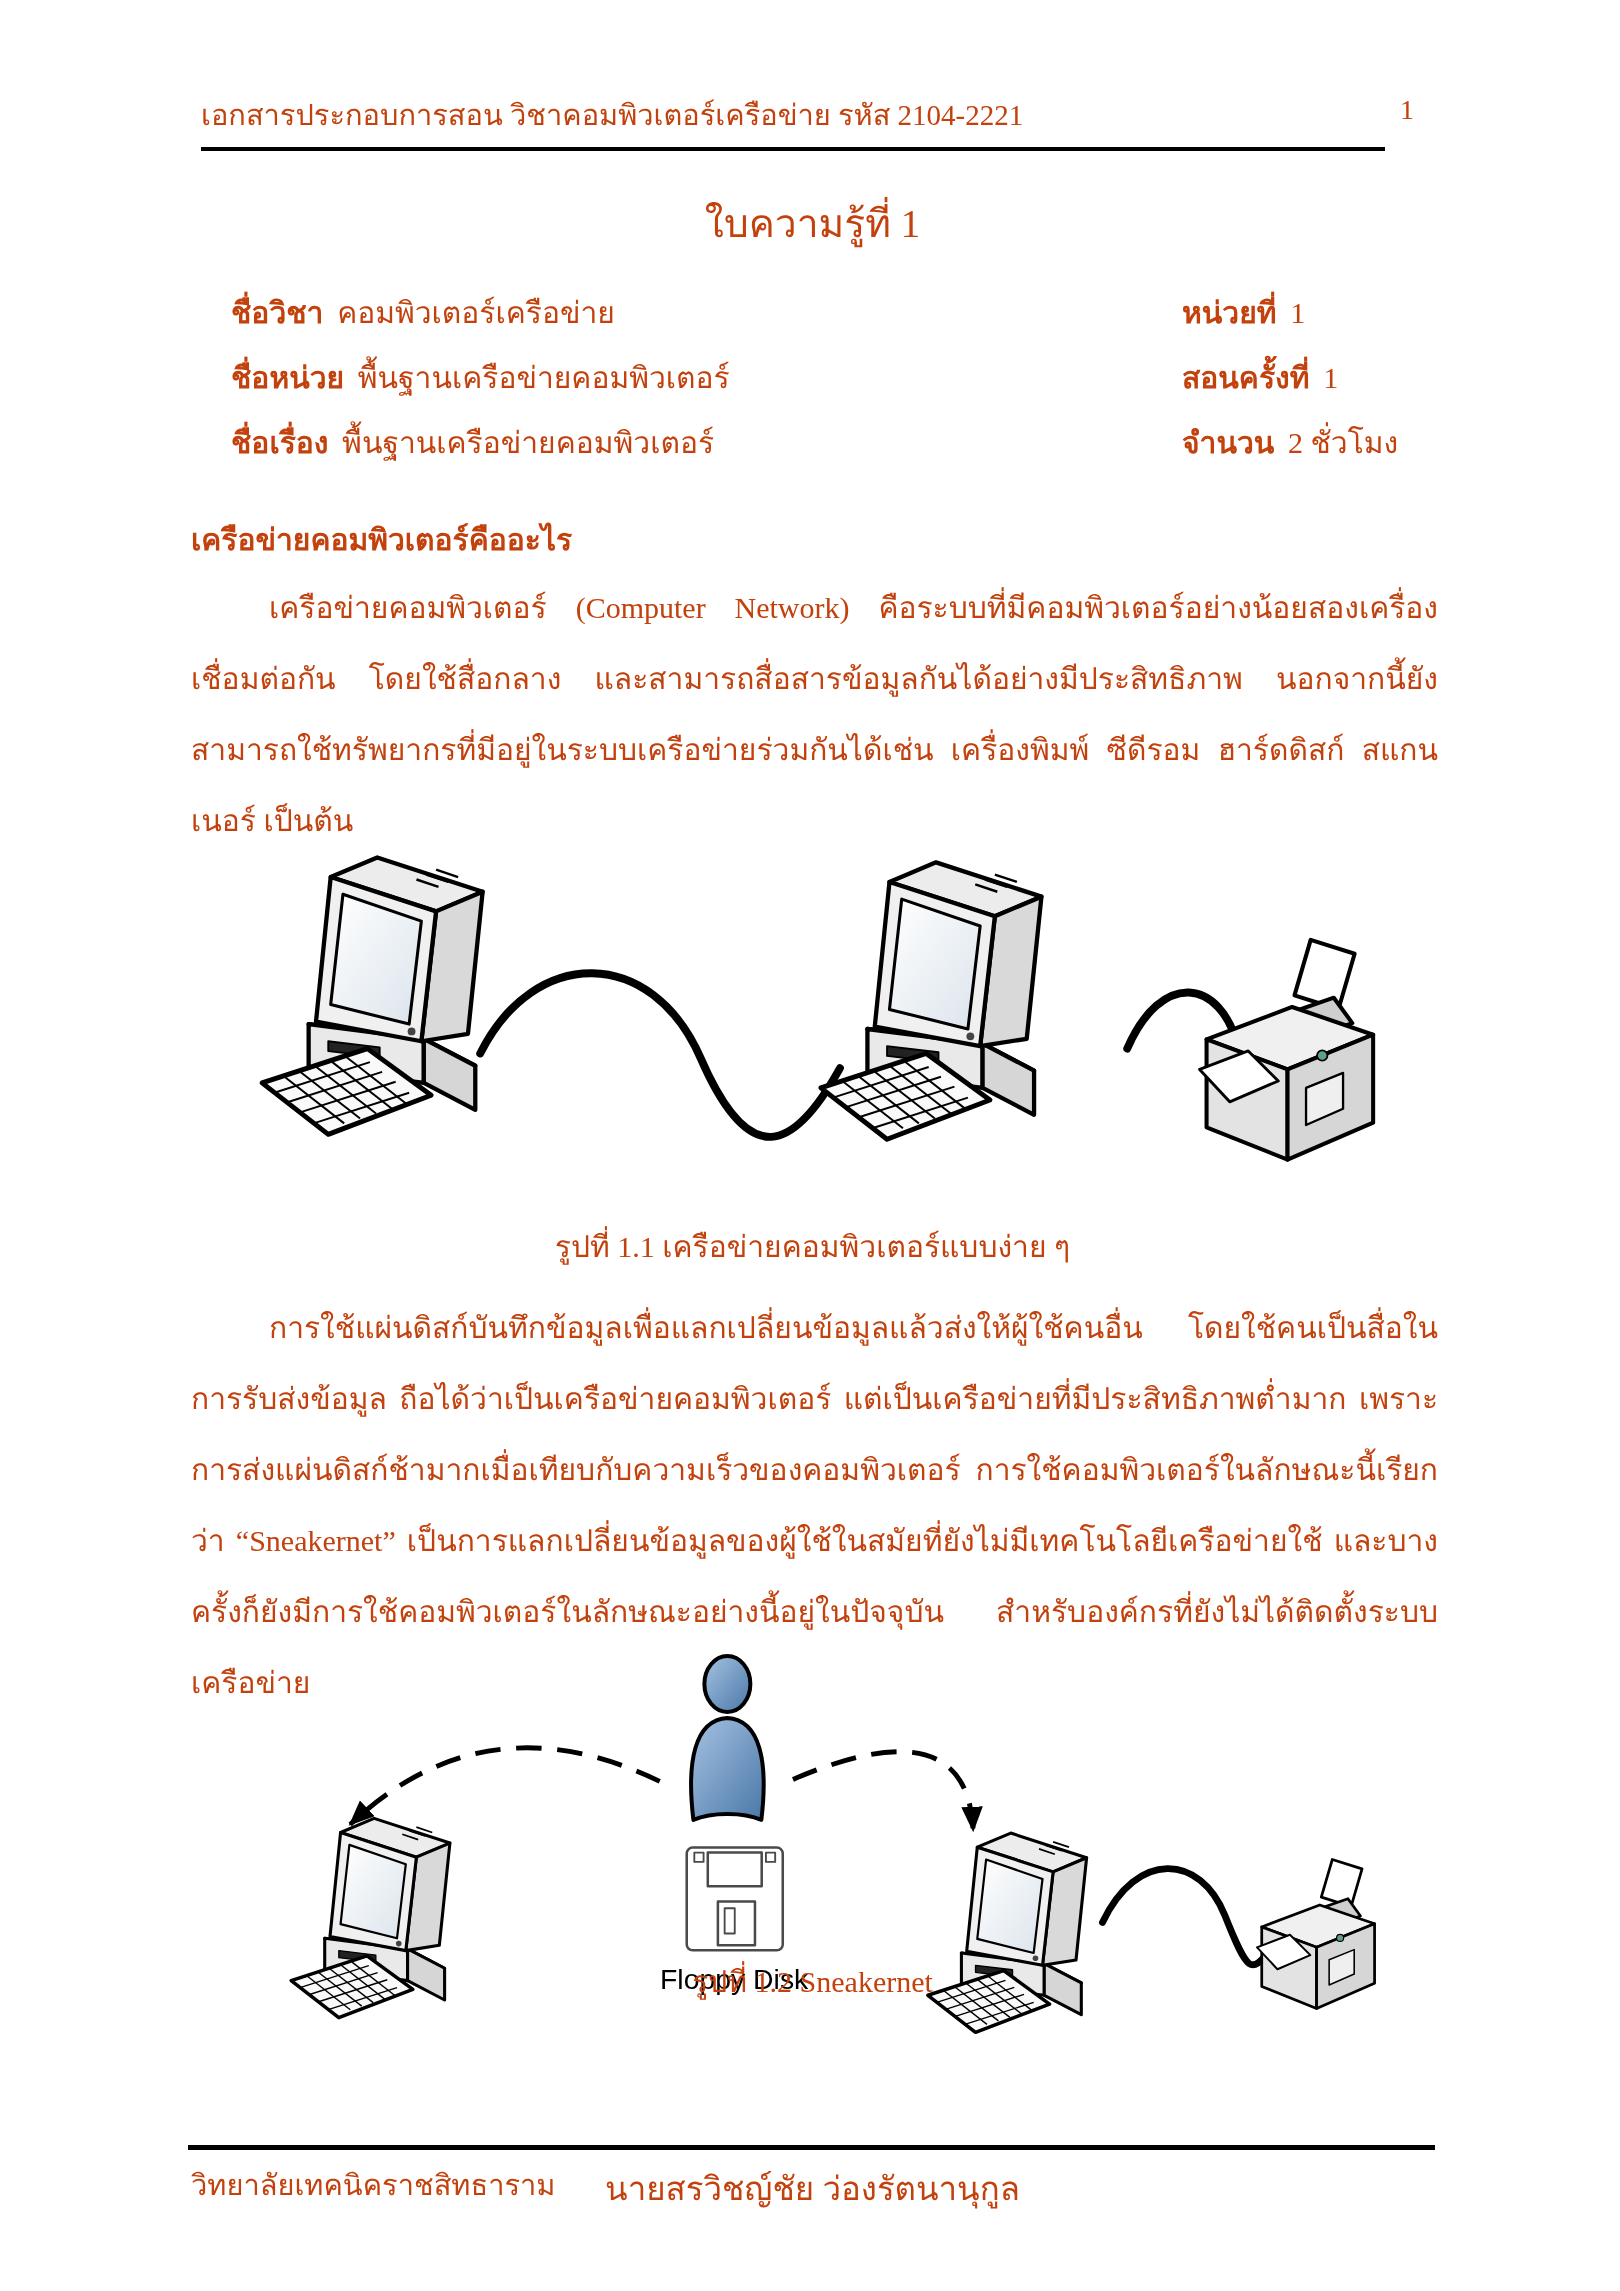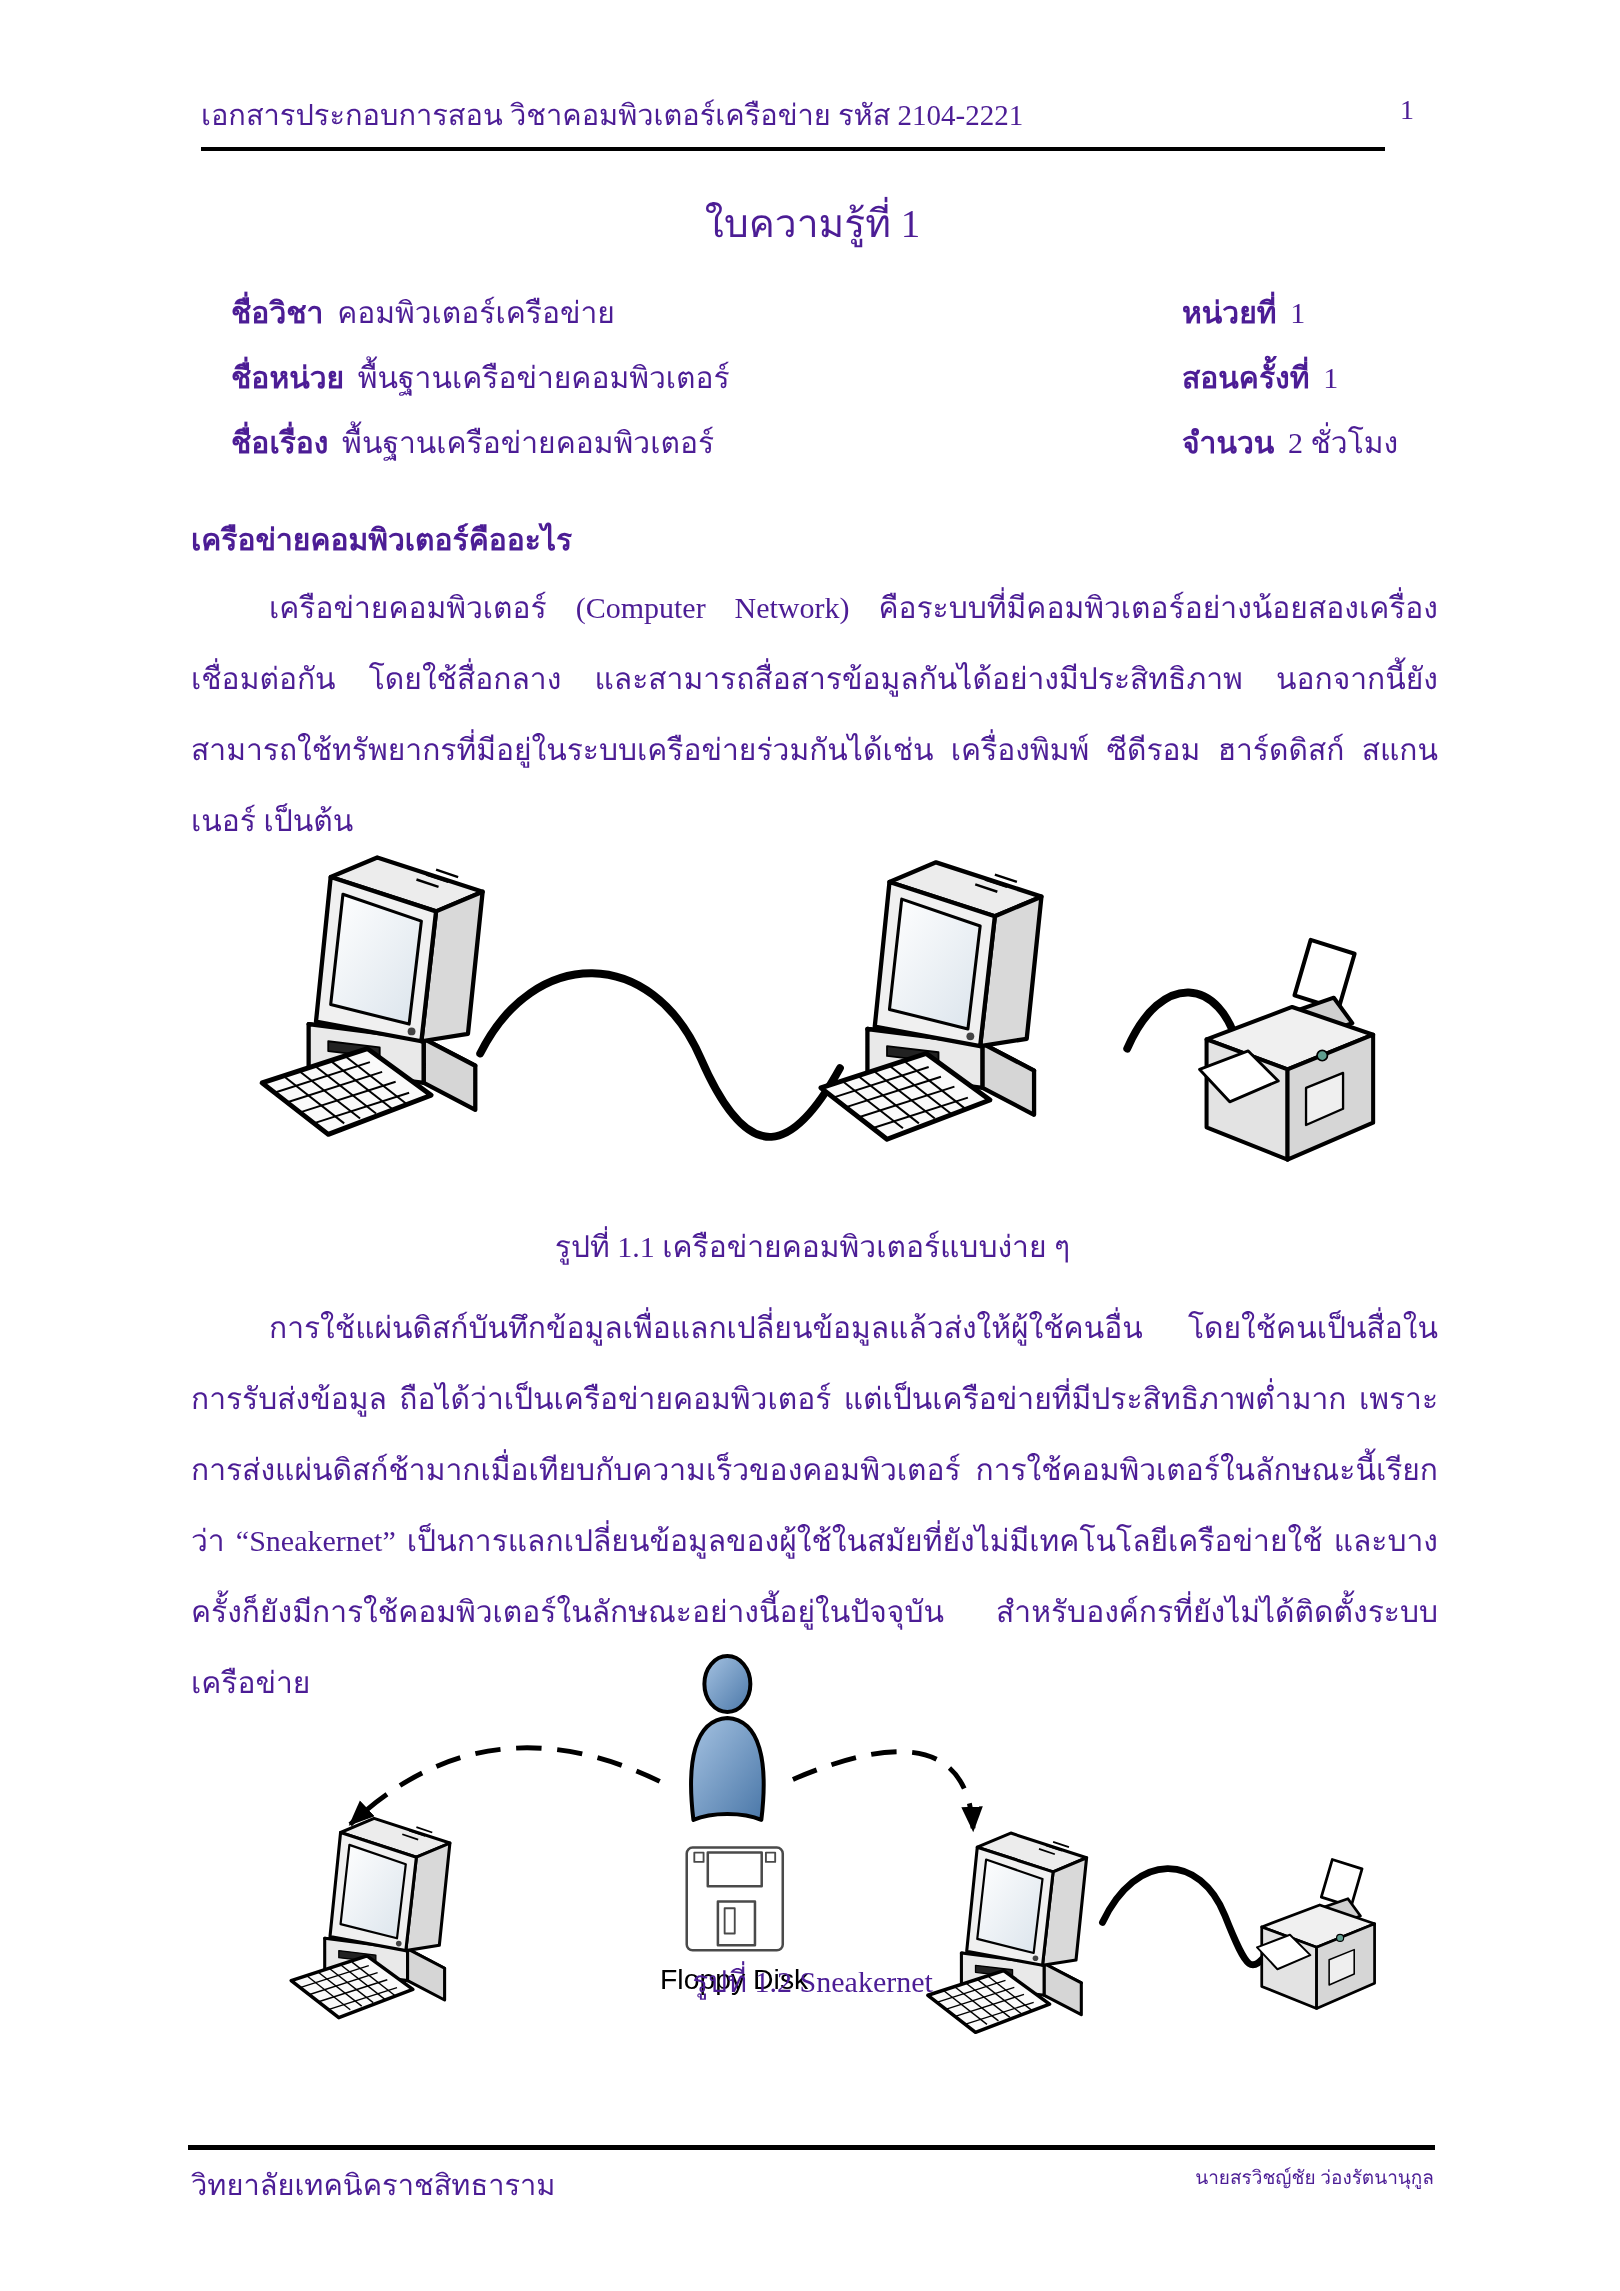--- a/index.html
+++ b/index.html
@@ -1,21 +1,21 @@
 <!DOCTYPE html>
 <html><head>
 <meta charset="utf-8">
 <style>
   html,body{margin:0;padding:0;background:#ffffff;}
   .page{
     position:relative;
     width:1620px;height:2292px;
     background:#ffffff;
     font-family:"Liberation Serif", serif;
-    color:#4c1d95;
+    color:#c2410c;
     overflow:hidden;
   }
   .abs{position:absolute;}
   
   .hdr-title{left:201px;top:92px;font-size:29px;white-space:nowrap;}
   .hdr-page{left:1400px;top:94px;font-size:28px;}
   .hdr-rule{left:201px;top:147px;width:1184px;height:3.9px;background:#000;}
   
   .doc-title{left:191px;top:192px;width:1243px;text-align:center;font-size:39px;}
   
@@ -31,21 +31,21 @@
   .caption{left:191px;width:1243px;text-align:center;font-size:30px;}
   .cap1{top:1223px;}
   .cap2{top:1958px;}
   
   .fig{left:191px;}
   .fig1{top:823px;}
   .fig2{top:1607px;}
   
   .ftr-rule{left:188px;top:2145px;width:1247px;height:4.9px;background:#000;}
   .ftr-left{left:191px;top:2162px;font-size:29px;}
-  .ftr-right{left:191px;top:2162px;width:1243px;text-align:right;font-size:19px;}
+  .ftr-right{left:191px;top:2162px;width:1243px;text-align:center;font-size:33px;}
   svg text.floppy-label{font-family:"Liberation Sans", sans-serif;font-size:29px;fill:#000;}
 </style>
 </head>
 <body>
 
 <div class="page">
 
   <svg width="0" height="0" style="position:absolute" aria-hidden="true">
     <defs>
       <linearGradient id="screenG" x1="0" y1="0" x2="1" y2="1">

